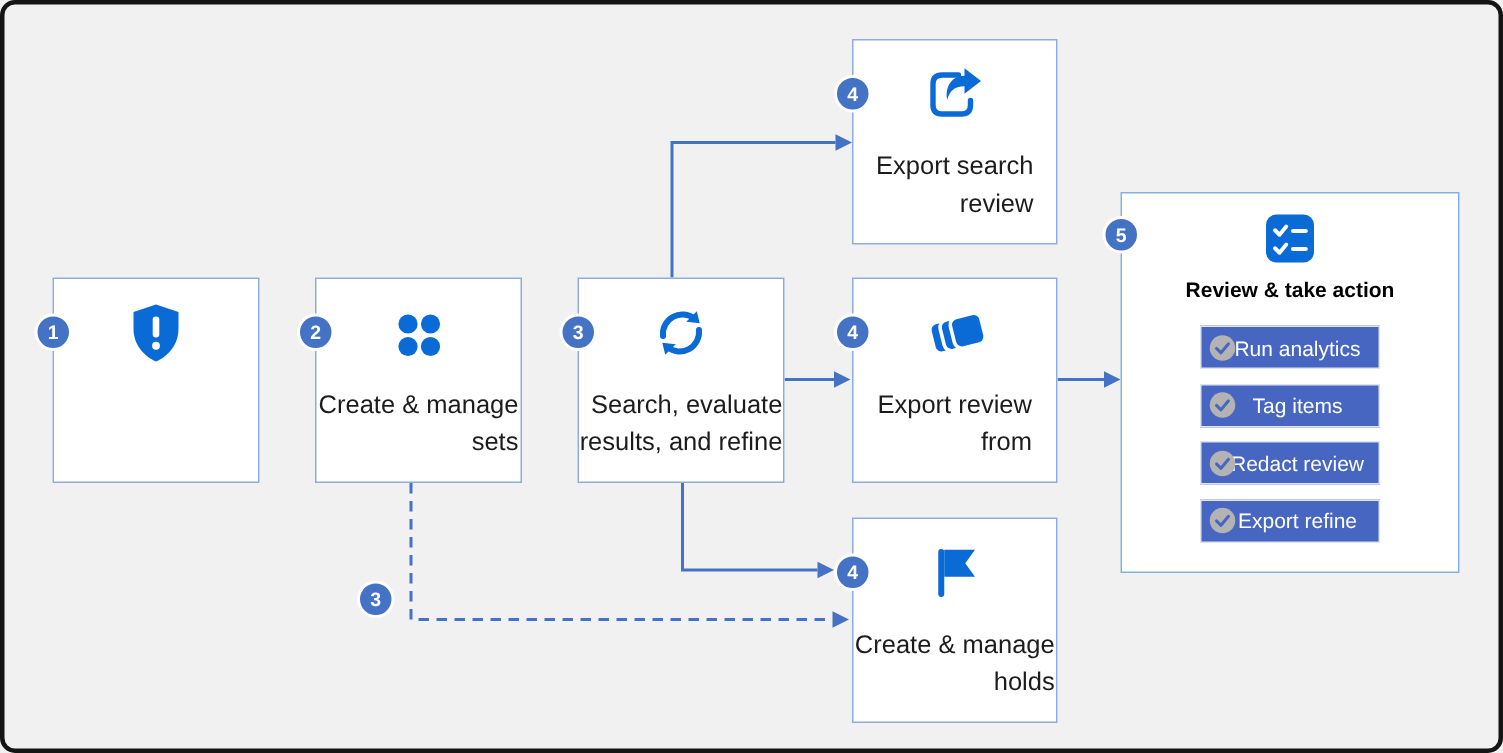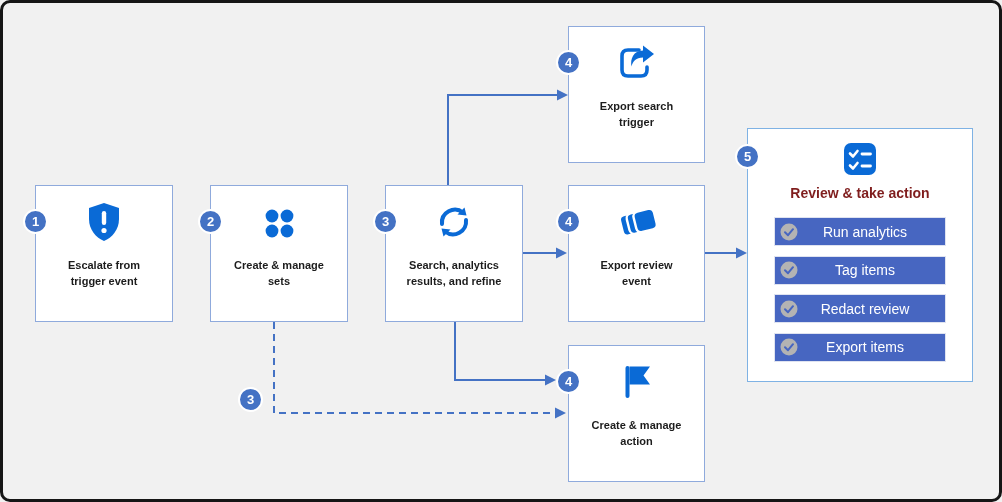--- a/index.html
+++ b/index.html
@@ -44,31 +44,31 @@
     font-size:13px;font-weight:700;
     display:flex;align-items:center;justify-content:center;
     z-index:3;
   }
   .badge.floating{
     position:absolute;left:auto;top:auto;z-index:3;
   }
   .icon-wrap{margin-top:15px;height:42px;display:flex;align-items:center;justify-content:center;}
   .box-label{
     margin-top:15px;
-    text-align:center;
-    font-size:11px;font-weight:700;color:#1c1c1c;
+    text-align:right;
+    font-size:17px;font-weight:400;color:#1c1c1c;
     line-height:1.45;
   }
   .panel-title{
     margin-top:9px;
-    font-size:14px;font-weight:700;color:#7f1d1d;
+    font-size:14px;font-weight:700;color:#000000;
   }
   .action-btn{
     position:relative;
-    width:172px;height:29px;
+    width:120px;height:29px;
     margin-top:9.5px;
     background:#4766c1;
     border:1px solid #dfe3f0;
     box-sizing:border-box;
     display:flex;align-items:center;justify-content:center;
     color:#ffffff;font-size:14px;font-weight:400;
   }
   .action-btn .check{
     position:absolute;left:5px;top:50%;transform:translateY(-50%);
     width:18px;height:18px;
@@ -99,24 +99,20 @@
   </svg>
 
   <div class="step-box" style="left:35px;top:185px;width:138px;height:137px">
     <div class="badge">1</div>
     <div class="icon-wrap">
       <svg width="40" height="42" viewBox="0 0 40 42">
         <path d="M20 2 L35 7 V18 C35 29 28 36.5 20 40 C12 36.5 5 29 5 18 V7 Z" fill="#0a6ad6"></path>
         <rect x="17.8" y="10" width="4.4" height="14" rx="2.2" fill="#ffffff"></rect>
         <circle cx="20" cy="29.5" r="2.6" fill="#ffffff"></circle>
       </svg>
-    </div>
-    <div class="box-label">
-      <span>Escalate from</span><br>
-      <span>trigger event</span>
     </div>
   </div>
 
   <div class="step-box" style="left:210px;top:185px;width:138px;height:137px">
     <div class="badge">2</div>
     <div class="icon-wrap">
       <svg width="40" height="40" viewBox="0 0 40 40">
         <circle cx="13" cy="14" r="6.4" fill="#0a6ad6"></circle>
         <circle cx="28" cy="14" r="6.4" fill="#0a6ad6"></circle>
         <circle cx="13" cy="29" r="6.4" fill="#0a6ad6"></circle>
@@ -133,67 +129,67 @@
     <div class="badge">3</div>
     <div class="icon-wrap">
       <svg width="42" height="42" viewBox="0 0 42 42">
         <path d="M9 23 A 13 13 0 0 1 30 11.5" fill="none" stroke="#0a6ad6" stroke-width="4" stroke-linecap="round"></path>
         <polygon points="33.5,14.5 24.5,13.5 31.5,6.5" fill="#0a6ad6"></polygon>
         <path d="M33 19 A 13 13 0 0 1 12 30.5" fill="none" stroke="#0a6ad6" stroke-width="4" stroke-linecap="round"></path>
         <polygon points="8.5,27.5 17.5,28.5 10.5,35.5" fill="#0a6ad6"></polygon>
       </svg>
     </div>
     <div class="box-label">
-      <span>Search, analytics</span><br>
+      <span>Search, evaluate</span><br>
       <span>results, and refine</span>
     </div>
   </div>
 
   <div class="step-box" style="left:568px;top:26px;width:137px;height:137px">
     <div class="badge">4</div>
     <div class="icon-wrap">
       <svg width="44" height="42" viewBox="0 0 44 42">
         <path d="M24 8 H13 Q7 8 7 14 V28 Q7 34 13 34 H26 Q32 34 32 28 V25" fill="none" stroke="#0a6ad6" stroke-width="3.6" stroke-linecap="round"></path>
         <path d="M28 3.5 L39 12 L28 20.5 V15.5 C21 15.5 18 19 16.5 24.5 C15 17 18.5 8.5 28 8.5 Z" fill="#0a6ad6"></path>
       </svg>
     </div>
     <div class="box-label">
       <span>Export search</span><br>
-      <span>trigger</span>
+      <span>review</span>
     </div>
   </div>
 
   <div class="step-box" style="left:568px;top:185px;width:137px;height:137px">
     <div class="badge">4</div>
     <div class="icon-wrap">
       <svg width="44" height="42" viewBox="0 0 44 42">
         <g transform="rotate(-14 22 22)">
           <rect x="6" y="11" width="21" height="21" rx="5" fill="#0a6ad6" stroke="#ffffff" stroke-width="2.4"></rect>
           <rect x="13" y="11" width="21" height="21" rx="5" fill="#0a6ad6" stroke="#ffffff" stroke-width="2.4"></rect>
           <rect x="20" y="11" width="21" height="21" rx="5" fill="#0a6ad6" stroke="#ffffff" stroke-width="2.4"></rect>
         </g>
       </svg>
     </div>
     <div class="box-label">
       <span>Export review</span><br>
-      <span>event</span>
+      <span>from</span>
     </div>
   </div>
 
   <div class="step-box" style="left:568px;top:345px;width:137px;height:137px">
     <div class="badge">4</div>
     <div class="icon-wrap">
       <svg width="40" height="40" viewBox="0 0 40 40">
         <rect x="8.5" y="4" width="4" height="32" rx="2" fill="#0a6ad6"></rect>
         <path d="M12.5 4.5 H33 L26.5 13.5 L33 22.5 H12.5 Z" fill="#0a6ad6"></path>
       </svg>
     </div>
     <div class="box-label">
       <span>Create &amp; manage</span><br>
-      <span>action</span>
+      <span>holds</span>
     </div>
   </div>
 
   <div class="panel" style="left:747px;top:128px;width:226px;height:254px">
     <div class="badge" style="top:15px">5</div>
     <div class="icon-wrap" style="margin-top:13px;height:34px">
       <svg width="34" height="34" viewBox="0 0 34 34">
         <rect x="1" y="1" width="32" height="32" rx="7" fill="#0a6ad6"></rect>
         <path d="M7 11.5 L10 14.5 L14.5 9" fill="none" stroke="#ffffff" stroke-width="2.6" stroke-linecap="round" stroke-linejoin="round"></path>
         <line x1="19" y1="12" x2="27.5" y2="12" stroke="#ffffff" stroke-width="2.8" stroke-linecap="round"></line>
@@ -225,20 +221,20 @@
         <path d="M5 9.3 L8 12.2 L13 6.2" fill="none" stroke="#4766c1" stroke-width="2" stroke-linecap="round" stroke-linejoin="round"></path>
       </svg>
       <span class="action-label">Redact review</span>
     </div>
 
     <div class="action-btn">
       <svg class="check" viewBox="0 0 18 18">
         <circle cx="9" cy="9" r="8.5" fill="#b3b3b3"></circle>
         <path d="M5 9.3 L8 12.2 L13 6.2" fill="none" stroke="#4766c1" stroke-width="2" stroke-linecap="round" stroke-linejoin="round"></path>
       </svg>
-      <span class="action-label">Export items</span>
+      <span class="action-label">Export refine</span>
     </div>
   </div>
 
   <div class="badge floating" style="left:238px;top:387px">3</div>
 
   <div class="frame-border"></div>
 </div>
 
 </body></html>

